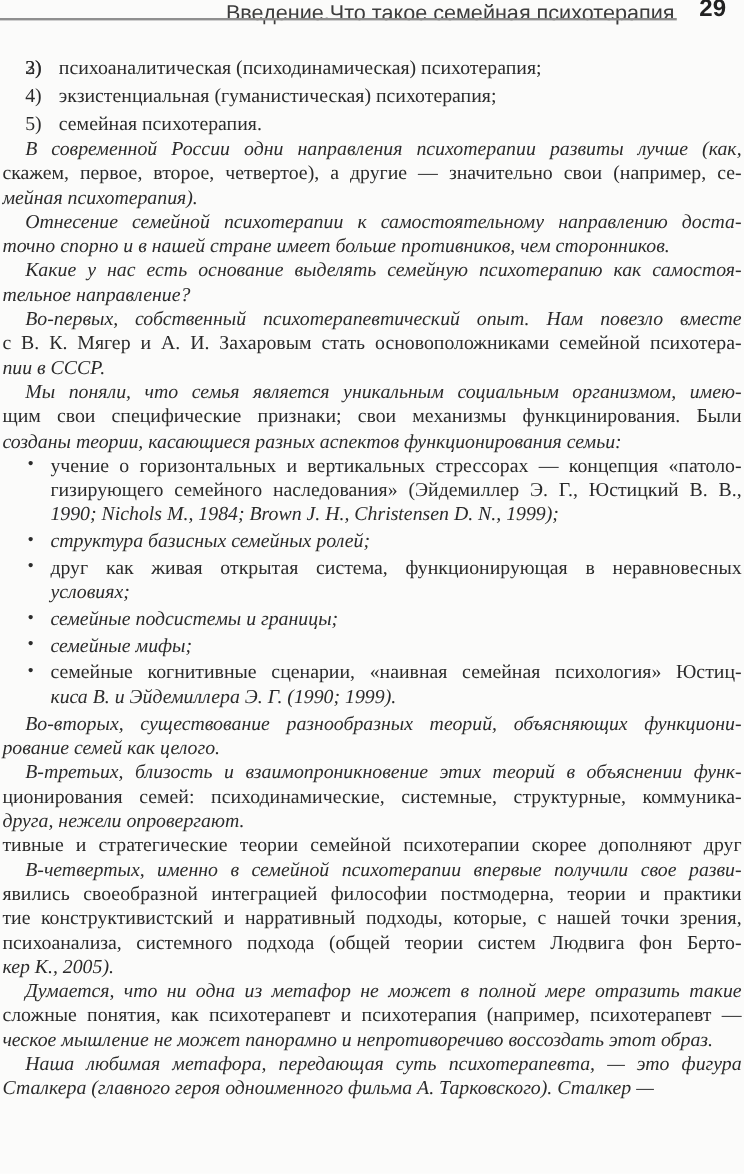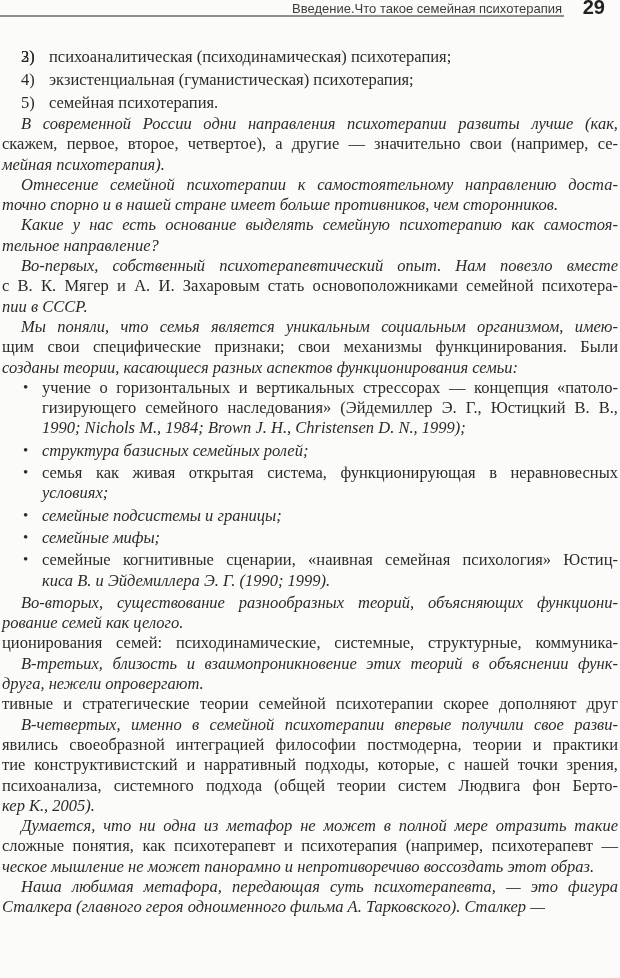--- a/index.html
+++ b/index.html
@@ -10,21 +10,21 @@
     overflow:hidden;
     font-family:"Liberation Serif","DejaVu Serif",serif;
     color:#2b2b2b;
   }
   
   .hdr{position:relative;height:18px;}
   .hdr-rule{position:absolute;left:0;top:15px;width:564px;height:2px;background:#8f8f8f;}
   .hdr-title{
     position:absolute;right:58px;top:1px;
     font-family:"Liberation Sans","DejaVu Sans",sans-serif;
-    font-size:13px;color:#3c3c3c;white-space:nowrap;
+    font-size:18px;color:#3c3c3c;white-space:nowrap;
   }
   .hdr-page{
     position:absolute;right:15px;top:-4px;
     font-family:"Liberation Sans","DejaVu Sans",sans-serif;
     font-weight:bold;font-size:20px;color:#222;
   }
   
   .content{
     margin-top:27px;
     padding:0 2px;
@@ -87,21 +87,21 @@
           <div class="line">учение о горизонтальных и вертикальных стрессорах — концепция «патоло-</div>
           <div class="line">гизирующего семейного наследования» (Эйдемиллер Э. Г., Юстицкий В. В.,</div>
           <div class="line no-stretch">1990; Nichols M., 1984; Brown J. H., Christensen D. N., 1999);</div>
         </div>
         <div class="bullet-item">
           <span class="dot">•</span>
           <div class="line no-stretch">структура базисных семейных ролей;</div>
         </div>
         <div class="bullet-item">
           <span class="dot">•</span>
-          <div class="line">семья как живая открытая система, функционирующая в неравновесных</div>
+          <div class="line">друг как живая открытая система, функционирующая в неравновесных</div>
           <div class="line no-stretch">условиях;</div>
         </div>
         <div class="bullet-item">
           <span class="dot">•</span>
           <div class="line no-stretch">семейные подсистемы и границы;</div>
         </div>
         <div class="bullet-item">
           <span class="dot">•</span>
           <div class="line no-stretch">семейные мифы;</div>
         </div>
@@ -109,22 +109,22 @@
           <span class="dot">•</span>
           <div class="line">семейные когнитивные сценарии, «наивная семейная психология» Юстиц-</div>
           <div class="line no-stretch">киса В. и Эйдемиллера Э. Г. (1990; 1999).</div>
         </div>
       </div>
       <div class="para">
         <div class="line indent">Во-вторых, существование разнообразных теорий, объясняющих функциони-</div>
         <div class="line no-stretch">рование семей как целого.</div>
       </div>
       <div class="para">
+        <div class="line indent">В-третьих, близость и взаимопроникновение этих теорий в объяснении функ-</div>
         <div class="line">ционирования семей: психодинамические, системные, структурные, коммуника-</div>
-        <div class="line indent">В-третьих, близость и взаимопроникновение этих теорий в объяснении функ-</div>
         <div class="line no-stretch">друга, нежели опровергают.</div>
         <div class="line">тивные и стратегические теории семейной психотерапии скорее дополняют друг</div>
       </div>
       <div class="para">
         <div class="line indent">В-четвертых, именно в семейной психотерапии впервые получили свое разви-</div>
         <div class="line">явились своеобразной интеграцией философии постмодерна, теории и практики</div>
         <div class="line">тие конструктивистский и нарративный подходы, которые, с нашей точки зрения,</div>
         <div class="line">психоанализа, системного подхода (общей теории систем Людвига фон Берто-</div>
         <div class="line no-stretch">кер К., 2005).</div>
       </div>

